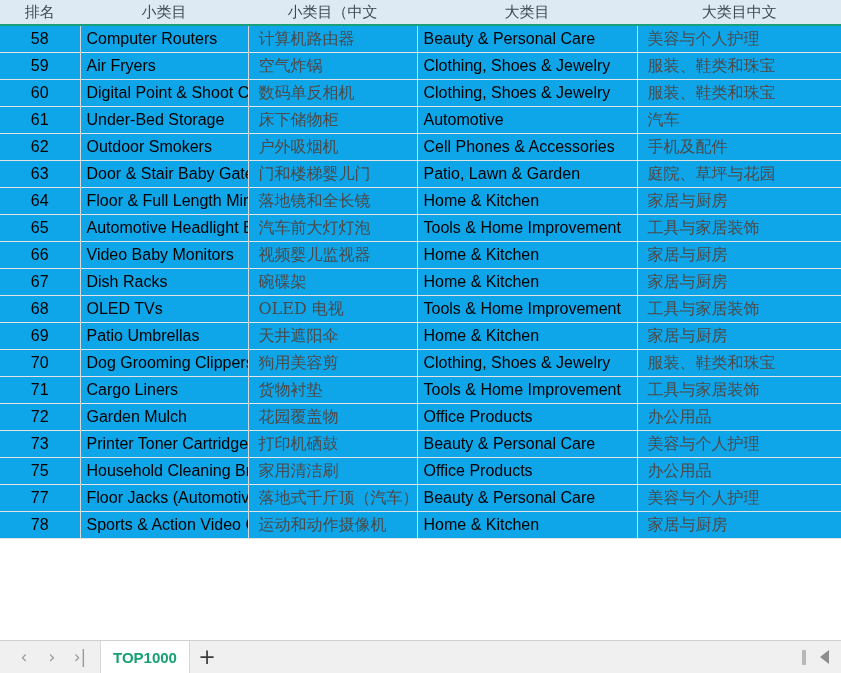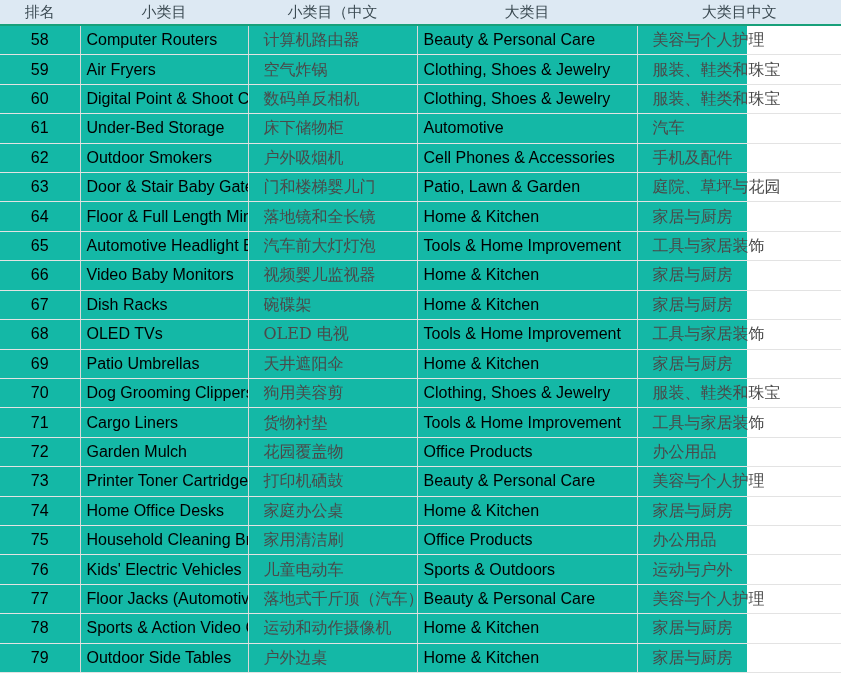--- a/index.html
+++ b/index.html
@@ -3,23 +3,23 @@
 <meta charset="utf-8">
 <style>
   * { box-sizing: border-box; margin: 0; padding: 0; }
   html, body {
     width: 841px; height: 673px;
     background: #ffffff;
     font-family: "Liberation Sans", "DejaVu Sans", sans-serif;
     overflow: hidden;
   }
   .sheet-wrap {
-    width: 747px; height: 673px;
-    display: flex; flex-direction: row;
-    background: #14b8a6;
+    width: 841px; height: 673px;
+    display: flex; flex-direction: column;
+    background: #0ea5e9;
   }
 
   
   table.grid {
     width: 841px;
     border-collapse: collapse;
     table-layout: fixed;
   }
   col.c-rank  { width: 80px;  }
   col.c-sub   { width: 168px; }
@@ -63,21 +63,21 @@
   }
   tbody td.en {
     text-align: left;
     color: #000000;
     padding-left: 6px;
     font-family: "Liberation Sans", sans-serif;
   }
   tbody td.cn {
     text-align: left;
     color: #4a4a4a;
-    padding-left: 15px;
+    padding-left: 10px;
     font-family: "DejaVu Serif", "Liberation Serif", serif;
     font-size: 16px;
   }
   tbody td.last { border-right: none; margin-left: 44px; }
 
   .filler { flex: 1 1 auto; background: #ffffff; }
 
   
   .tabbar {
     height: 33px;
@@ -267,58 +267,37 @@
           <td class="cn last">办公用品</td>
         </tr>
         <tr>
           <td class="rank">73</td>
           <td class="en">Printer Toner Cartridges</td>
           <td class="cn">打印机硒鼓</td>
           <td class="en">Beauty &amp; Personal Care</td>
           <td class="cn last">美容与个人护理</td>
         </tr>
         <tr>
-          <td class="rank">74</td>
-          <td class="en">Home Office Desks</td>
-          <td class="cn">家庭办公桌</td>
-          <td class="en">Home &amp; Kitchen</td>
-          <td class="cn last">家居与厨房</td>
-        </tr>
-        <tr>
           <td class="rank">75</td>
           <td class="en">Household Cleaning Brushes</td>
           <td class="cn">家用清洁刷</td>
           <td class="en">Office Products</td>
           <td class="cn last">办公用品</td>
         </tr>
         <tr>
-          <td class="rank">76</td>
-          <td class="en">Kids' Electric Vehicles</td>
-          <td class="cn">儿童电动车</td>
-          <td class="en">Sports &amp; Outdoors</td>
-          <td class="cn last">运动与户外</td>
-        </tr>
-        <tr>
           <td class="rank">77</td>
           <td class="en">Floor Jacks (Automotive)</td>
           <td class="cn">落地式千斤顶（汽车）</td>
           <td class="en">Beauty &amp; Personal Care</td>
           <td class="cn last">美容与个人护理</td>
         </tr>
         <tr>
           <td class="rank">78</td>
           <td class="en">Sports &amp; Action Video Cameras</td>
           <td class="cn">运动和动作摄像机</td>
-          <td class="en">Home &amp; Kitchen</td>
-          <td class="cn last">家居与厨房</td>
-        </tr>
-        <tr>
-          <td class="rank">79</td>
-          <td class="en">Outdoor Side Tables</td>
-          <td class="cn">户外边桌</td>
           <td class="en">Home &amp; Kitchen</td>
           <td class="cn last">家居与厨房</td>
         </tr>
       </tbody>
   </table>
 
   <div class="filler"></div>
 
   <div class="tabbar">
     <div class="navgroup">

